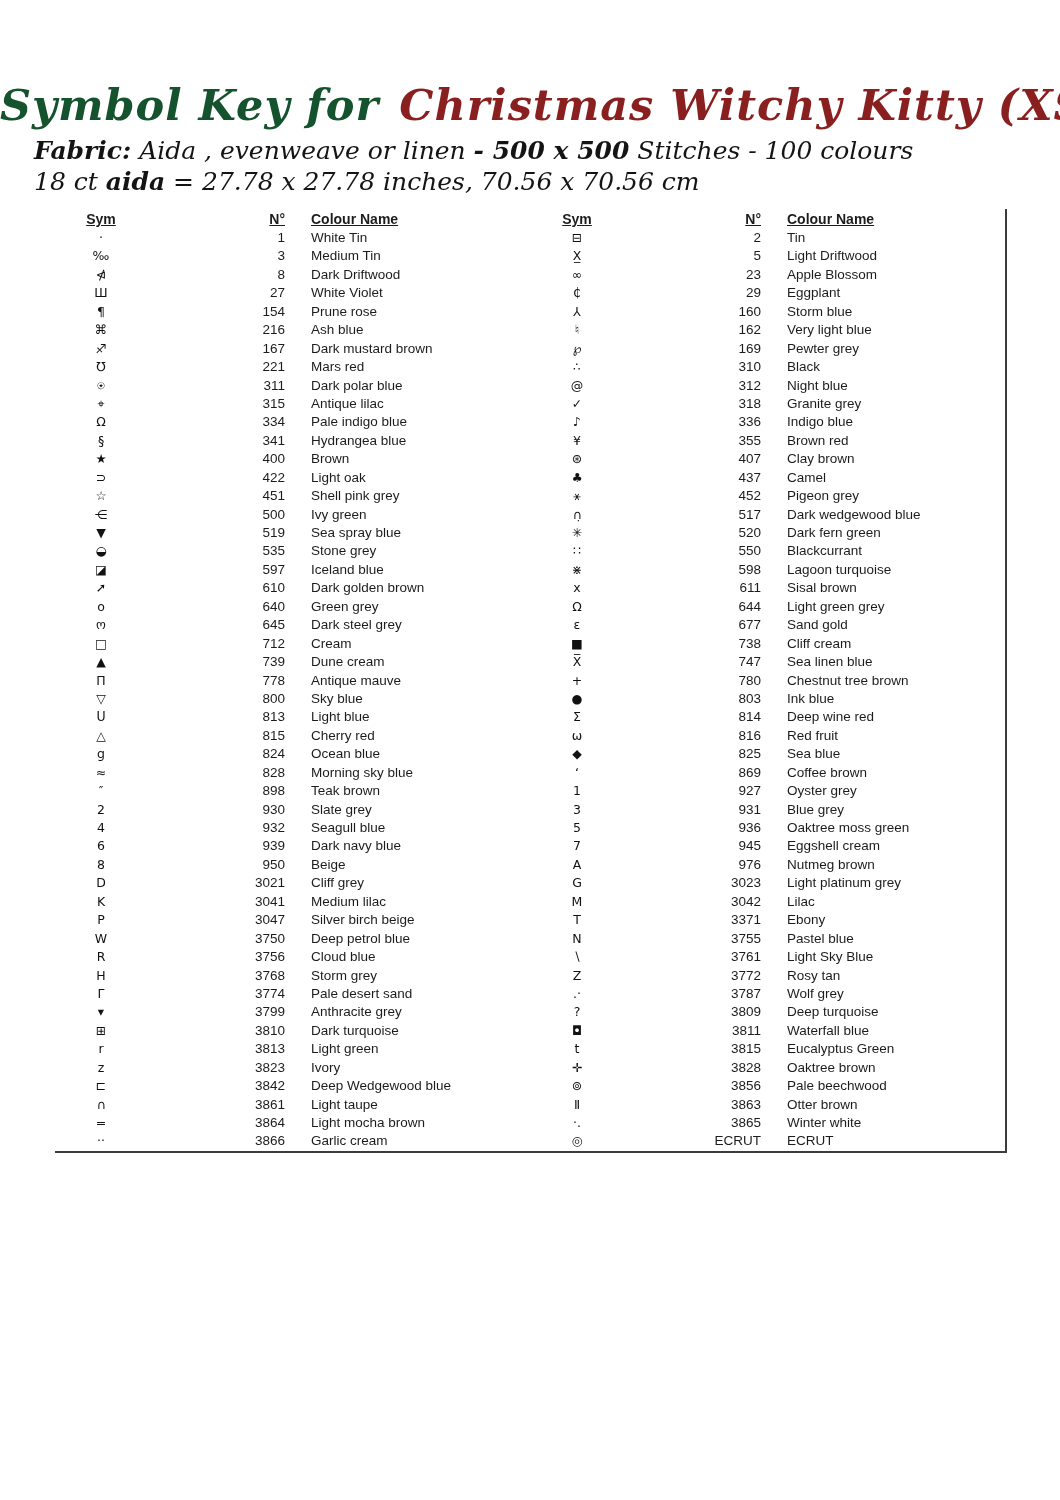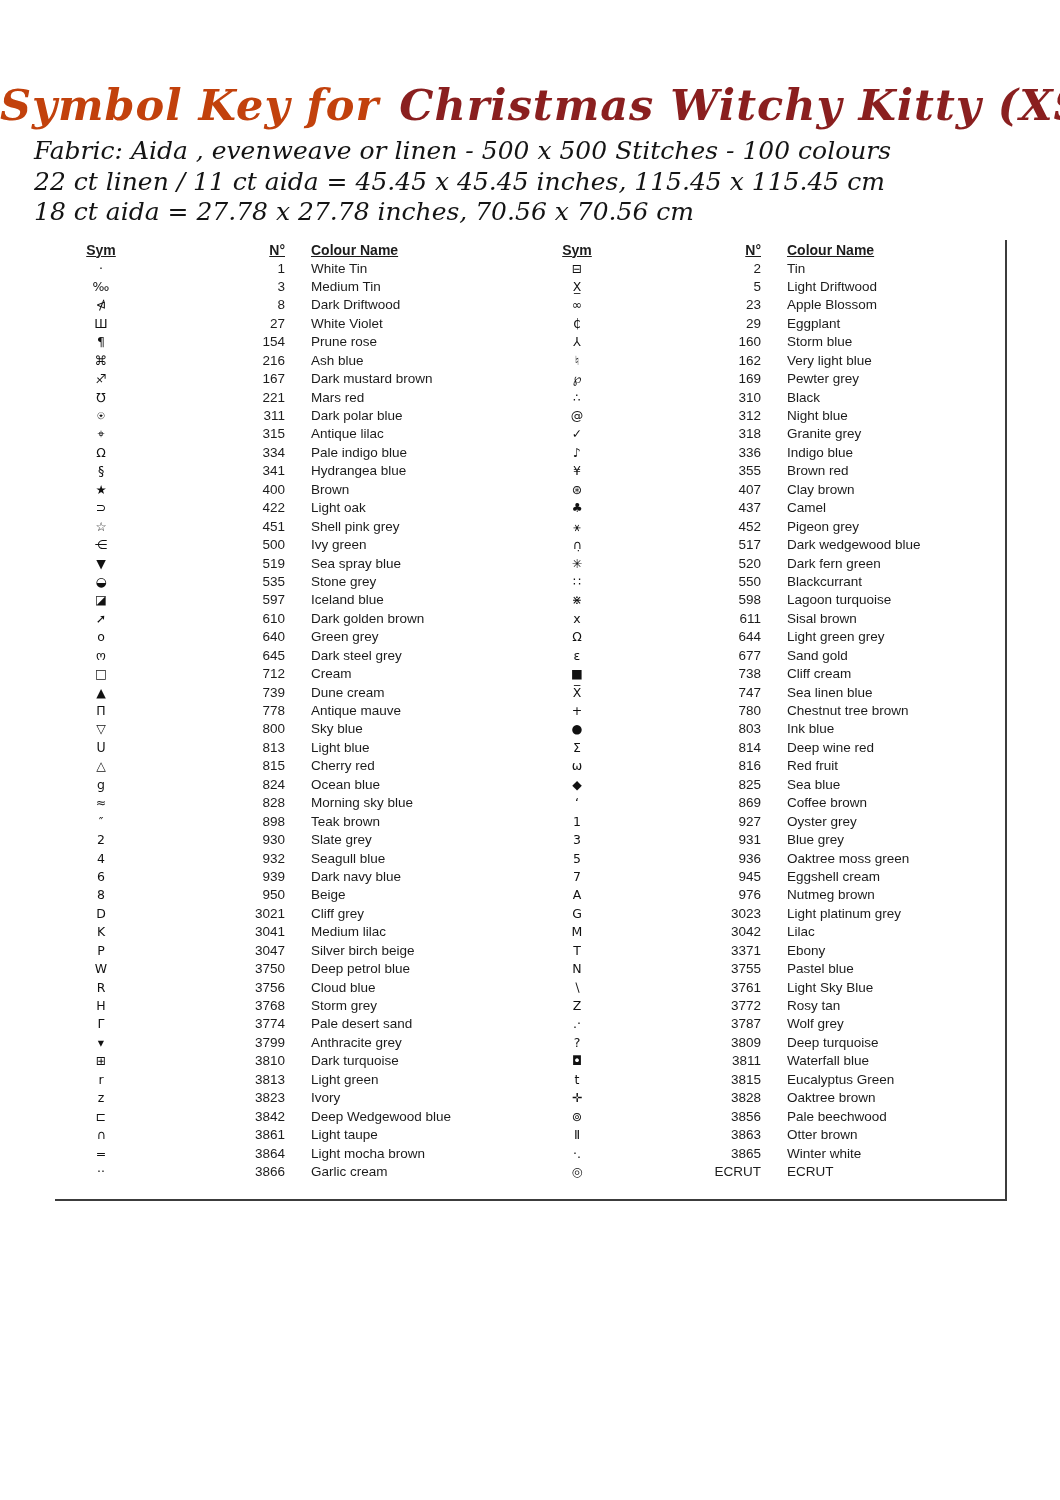--- a/index.html
+++ b/index.html
@@ -1,30 +1,30 @@
 <!DOCTYPE html>
 <html><head>
 <meta charset="utf-8">
 <style>
   html,body{margin:0;padding:0;background:#ffffff;}
   body{width:1060px;height:1500px;font-family:"Liberation Sans",sans-serif;color:#1c1c1c;}
   .page{position:relative;width:1060px;height:1500px;background:#ffffff;overflow:hidden;}
 
   .title{margin:80px 0 4px;text-align:center;font-family:"DejaVu Serif",serif;
          font-style:italic;font-weight:bold;font-size:43px;letter-spacing:1px;white-space:nowrap;}
-  .title .t-black{color:#c2410c;}
+  .title .t-black{color:#14532d;}
   .title .t-red{margin-left:20px;}
 
   .fabric{margin:6px 0 0 34px;font-family:"DejaVu Serif",serif;font-style:italic;
           font-size:25px;line-height:30.5px;color:#141414;}
-  .fabric .b{font-weight:normal;}
+  .fabric .b{font-weight:bold;}
 
   .key-table{margin:12px 0 0 55px;width:952px;display:flex;
              border-right:2px solid #3c3c3c;border-bottom:2px solid #3c3c3c;
-             padding-bottom:18px;box-sizing:border-box;}
+             box-sizing:border-box;}
   .half{width:476px;flex:0 0 476px;}
   .thead,.trow{display:grid;grid-template-columns:92px 112px 1fr;column-gap:26px;align-items:center;}
   .thead{font-size:14px;font-weight:bold;height:20px;line-height:20px;}
   .thead .h{ text-decoration:underline;}
   .thead .h-sym{text-align:center;}
   .thead .h-num{text-align:right;}
   .thead .h-name{text-align:left;}
   .trow{height:18.45px;line-height:18.45px;font-size:13.5px;}
   .sym{text-align:center;font-family:"DejaVu Sans",sans-serif;font-size:12.5px;color:#111;}
   .num{text-align:right;}
@@ -32,21 +32,20 @@
 </style>
 </head>
 <body>
 
 <div class="page">
 
   <h1 class="title"><span class="t-black">Symbol Key for</span><span class="t-red" style="color: rgb(138, 31, 31);">Christmas Witchy Kitty (XSr)</span></h1>
 
   <div class="fabric" id="fabric-lines">
       <div class="fabric-line"><span class="b">Fabric:</span><span>  Aida , evenweave or  linen </span><span class="b">- 500 x 500</span><span> Stitches - 100 colours</span></div>
-      <div class="fabric-line"><span>22 ct </span><span class="b">linen</span><span> / 11 ct </span><span class="b">aida</span><span> = 45.45 x 45.45 inches, 115.45 x 115.45 cm</span></div>
       <div class="fabric-line"><span>18 ct </span><span class="b">aida</span><span>  = 27.78 x 27.78 inches, 70.56 x 70.56 cm</span></div>
     </div>
 
   <div class="key-table">
     <div class="half">
       <div class="thead">
         <span class="h h-sym">Sym</span>
         <span class="h h-num">N°</span>
         <span class="h h-name">Colour Name</span>
       </div>

